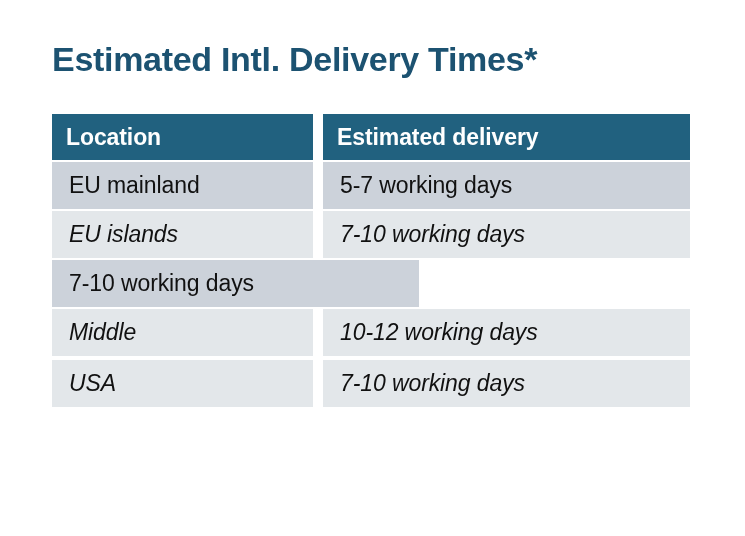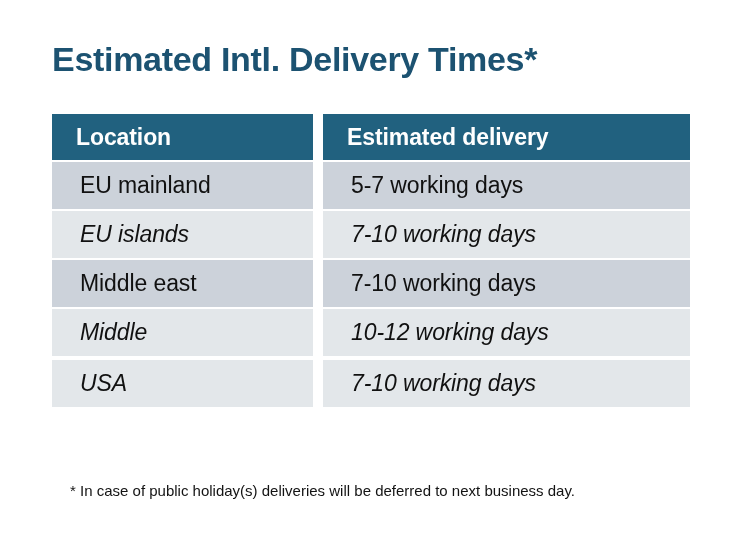--- a/index.html
+++ b/index.html
@@ -57,31 +57,31 @@
     align-items: center;
   }
 
   .col-location { width: 261px; flex: 0 0 261px; }
   .col-delivery { width: 367px; flex: 0 0 367px; }
 
   
   .row-header .cell {
     background: #21617f;
     height: 46px;
-    padding-left: 24px;
+    padding-left: 14px;
     color: #ffffff;
     font-size: 23px;
     font-weight: 700;
     letter-spacing: -0.1px;
   }
 
   
   .row-data .cell {
     height: 47px;
-    padding-left: 28px;
+    padding-left: 17px;
     color: #111111;
     font-size: 23px;
     font-weight: 400;
     letter-spacing: -0.1px;
   }
 
   .row-data.shade-dark .cell  { background: #ccd2da; }
   .row-data.shade-light .cell { background: #e3e7ea; font-style: italic; }
 
   
@@ -114,34 +114,32 @@
       <div class="cell col-location">EU mainland</div>
       <div class="cell col-delivery">5-7 working days</div>
     </div>
 
     <div class="row row-data shade-light">
       <div class="cell col-location">EU islands</div>
       <div class="cell col-delivery">7-10 working days</div>
     </div>
 
     <div class="row row-data shade-dark">
-      <div class="cell col-location">Middle east</div>
       <div class="cell col-delivery">7-10 working days</div>
     </div>
 
     <div class="row row-data shade-light">
       <div class="cell col-location">Middle</div>
       <div class="cell col-delivery">10-12 working days</div>
     </div>
 
     <div class="row row-data shade-dark">
     </div>
 
     <div class="row row-data shade-light">
       <div class="cell col-location">USA</div>
       <div class="cell col-delivery">7-10 working days</div>
     </div>
 
   </div>
 
-  <div class="footnote">* In case of public holiday(s) deliveries will be deferred to next business day.</div>
 
 </div>
 
 </body></html>

